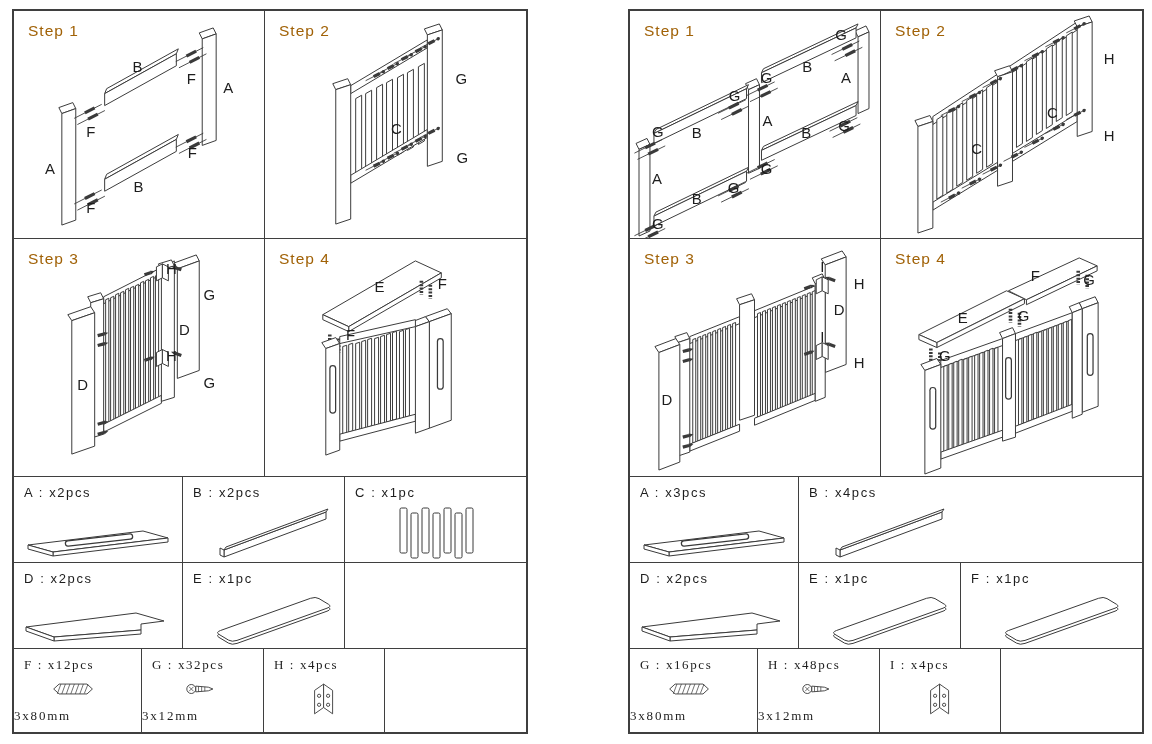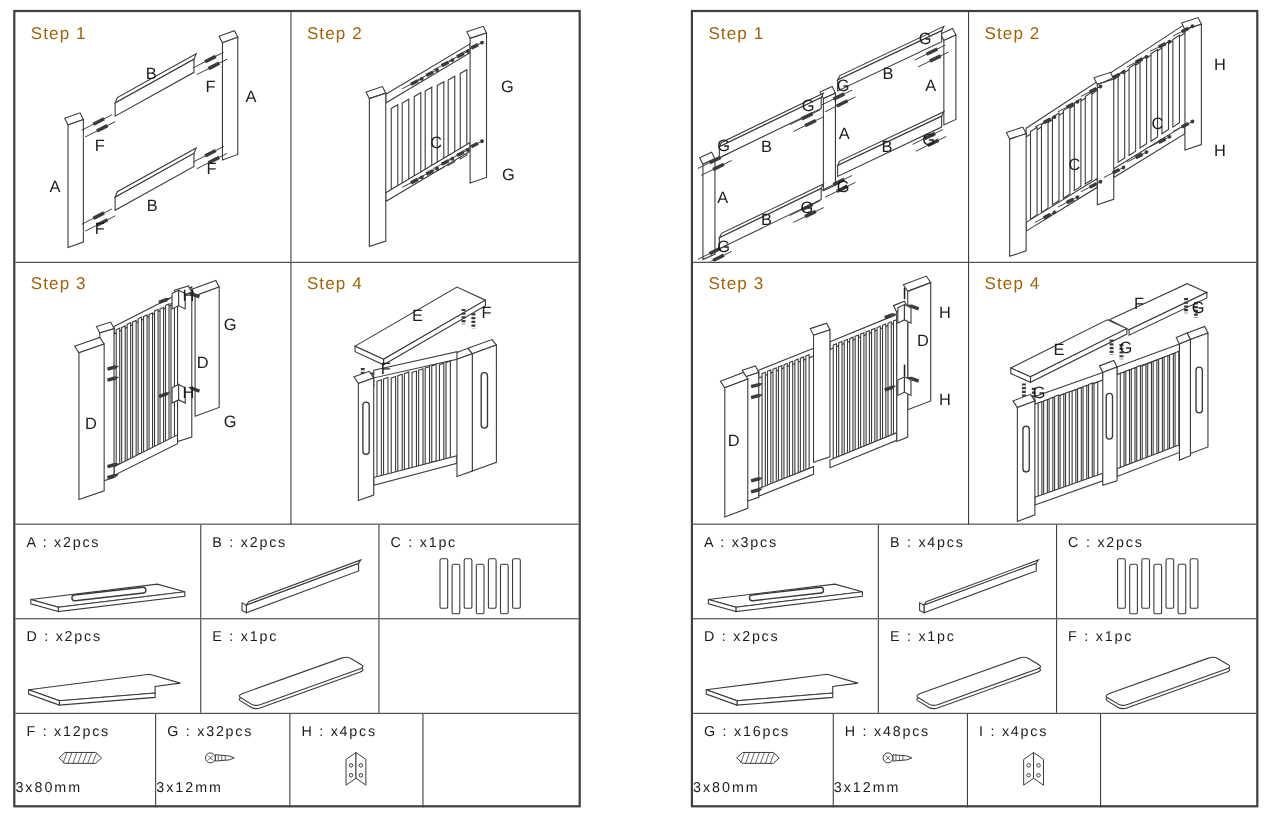--- a/index.html
+++ b/index.html
@@ -6,21 +6,21 @@
   body{width:1152px;height:744px;position:relative;font-family:"Liberation Sans",sans-serif;color:#111;}
   .page{position:absolute;top:9px;width:512px;height:721px;border:2px solid #3f3f3f;background:#fff;box-sizing:content-box;}
   #page-left{left:12px;}
   #page-right{left:628px;}
   .steps{display:grid;grid-template-columns:251px 1fr;grid-template-rows:228px 238px;}
   .s-cell{position:relative;border-bottom:1px solid #3f3f3f;overflow:hidden;}
   .s-cell.c1{border-right:1px solid #3f3f3f;}
   .step-title{position:absolute;top:11px;left:14px;font-size:15.5px;letter-spacing:1px;color:#a16207;}
   svg.art{position:absolute;left:0;top:0;width:100%;height:100%;}
   .p-row{display:grid;grid-template-columns:169px 162px 1fr;height:85px;border-bottom:1px solid #3f3f3f;}
-  .h-row{display:grid;grid-template-columns:128px 122px 121px 1fr;height:85px;}
+  .h-row{display:grid;grid-template-columns:128px 122px 121px 1fr;height:85px;font-family:Liberation Serif, serif;}
   .p-cell{position:relative;border-right:1px solid #3f3f3f;overflow:hidden;}
   .p-cell:last-child{border-right:none;}
   .p-label{position:absolute;top:8px;left:10px;font-size:13px;letter-spacing:1.6px;color:#1d1d1d;white-space:nowrap;text-align:center;}
   .part-art{position:absolute;bottom:1px;left:50%;transform:translateX(-50%);}
   .hw-icon{position:absolute;top:31px;left:0;right:0;text-align:center;}
   .hw-size{position:absolute;top:59px;left:0;right:0;font-size:13px;letter-spacing:1.8px;color:#1d1d1d;}
   .fw{fill:#fff;stroke:#3a3a3a;stroke-width:1;}
   .tn{fill:none;stroke:#3a3a3a;stroke-width:0.8;}
   .th{fill:none;stroke:#3a3a3a;stroke-width:3.2;}
   .coil{stroke:#3a3a3a;stroke-width:3.6;stroke-dasharray:2 1.4;}
@@ -533,26 +533,20 @@
       <svg class="part-art" width="160" height="56" viewBox="0 0 160 56">
           <use href="#pA"></use>
         </svg>
     </div>
     <div class="p-cell">
       <div class="p-label">B : x4pcs</div>
       <svg class="part-art" width="150" height="56" viewBox="0 0 150 56">
           <use href="#pB" transform="translate(15,2)"></use>
         </svg>
     </div>
-    <div class="p-cell">
-      <div class="p-label">C : x2pcs</div>
-      <svg class="part-art" width="160" height="58" viewBox="0 0 160 58">
-          <use href="#pC"></use>
-        </svg>
-    </div>
   </div>
 
   <div class="p-row">
     <div class="p-cell">
       <div class="p-label">D : x2pcs</div>
       <svg class="part-art" width="160" height="56" viewBox="0 0 160 56">
           <use href="#pD"></use>
         </svg>
     </div>
     <div class="p-cell">

